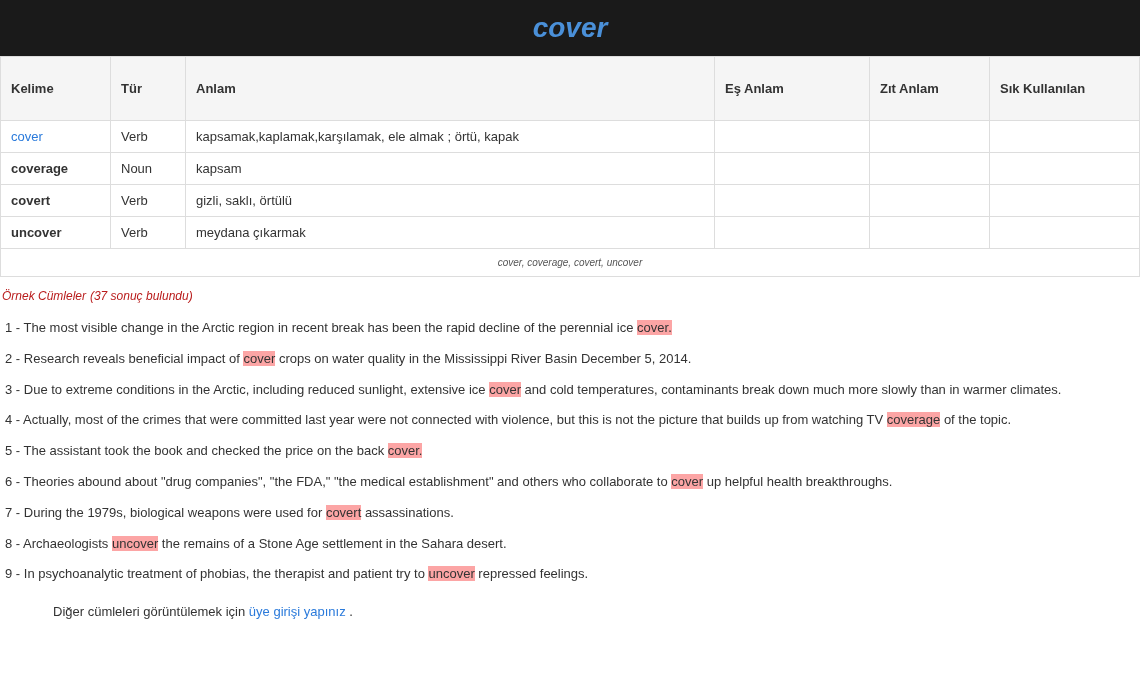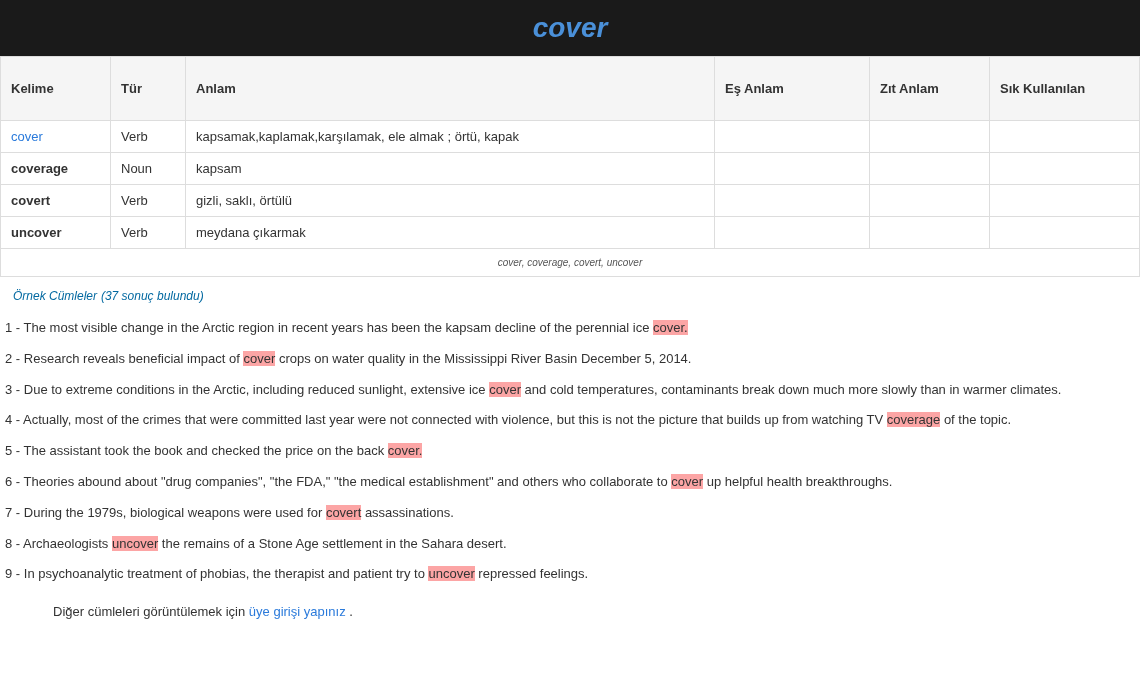--- a/index.html
+++ b/index.html
@@ -50,24 +50,24 @@
       text-align: center;
       color: #555;
       font-style: italic;
       font-size: 10px;
       padding: 8px;
       border: 1px solid #ddd;
     }
 
     
     .section-title {
-      color: #0369a1;
+      color: #b91c1c;
       font-weight: bold;
       font-size: 14px;
-      padding: 10px 5px 6px 13px;
+      padding: 10px 5px 6px 2px;
     }
     .section-title span {
       font-weight: normal;
       font-style: italic;
       font-size: 12px;
     }
 
     
     .sentences-container {
       padding: 4px 5px;
@@ -149,21 +149,21 @@
       </tr>
     </tbody>
 </table>
 
 <div>
   <div class="section-title">
     <span>Örnek Cümleler</span>
     <span>(37 sonuç bulundu)</span>
   </div>
   <div class="sentences-container" id="sentences-container">
-  <div class="sentence"><span>1 - </span><span>The most visible change in the Arctic region in recent years has been the kapsam decline of the perennial ice </span><span class="highlight">cover.</span></div>
+  <div class="sentence"><span>1 - </span><span>The most visible change in the Arctic region in recent break has been the rapid decline of the perennial ice </span><span class="highlight">cover.</span></div>
       <div class="sentence"><span>2 - </span><span>Research reveals beneficial impact of </span><span class="highlight">cover</span><span> crops on water quality in the Mississippi River Basin December 5, 2014.</span></div>
       <div class="sentence"><span>3 - </span><span>Due to extreme conditions in the Arctic, including reduced sunlight, extensive ice </span><span class="highlight">cover</span><span> and cold temperatures, contaminants break down much more slowly than in warmer climates.</span></div>
       <div class="sentence"><span>4 - </span><span>Actually, most of the crimes that were committed last year were not connected with violence, but this is not the picture that builds up from watching TV </span><span class="highlight">coverage</span><span> of the topic.</span></div>
       <div class="sentence"><span>5 - </span><span>The assistant took the book and checked the price on the back </span><span class="highlight">cover.</span></div>
       <div class="sentence"><span>6 - </span><span>Theories abound about "drug companies", "the FDA," "the medical establishment" and others who collaborate to </span><span class="highlight">cover</span><span> up helpful health breakthroughs.</span></div>
       <div class="sentence"><span>7 - </span><span>During the 1979s, biological weapons were used for </span><span class="highlight">covert</span><span> assassinations.</span></div>
       <div class="sentence"><span>8 - </span><span>Archaeologists </span><span class="highlight">uncover</span><span> the remains of a Stone Age settlement in the Sahara desert.</span></div>
       <div class="sentence"><span>9 - </span><span>In psychoanalytic treatment of phobias, the therapist and patient try to </span><span class="highlight">uncover</span><span> repressed feelings.</span></div>
     </div>
   <div class="login-note">

